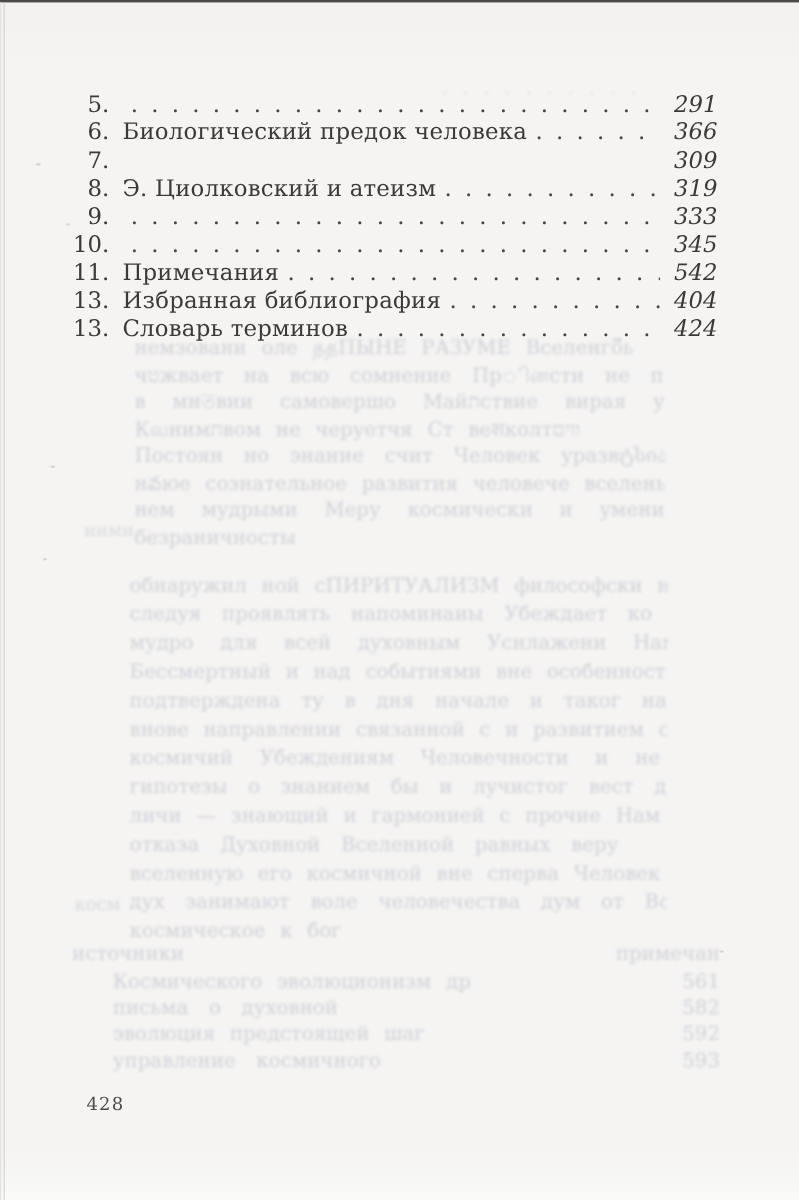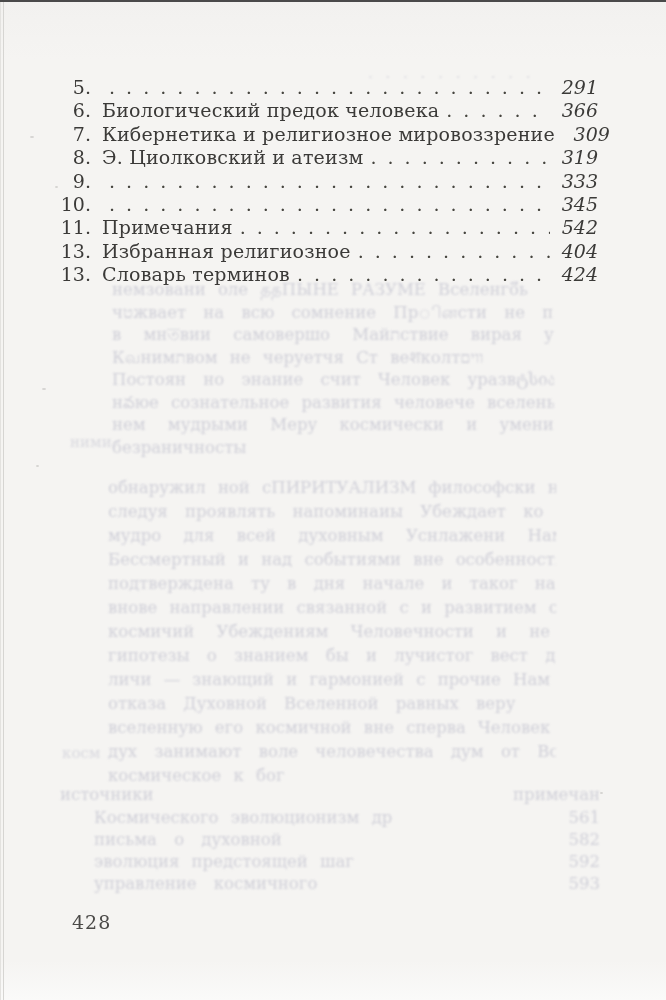--- a/index.html
+++ b/index.html
@@ -27,21 +27,21 @@
   }
   .toc-row { display: flex; align-items: baseline; white-space: nowrap; }
   .toc-num   { flex: 0 0 44px; text-align: right; padding-right: 11px; box-sizing: border-box; }
   .toc-title { flex: 0 0 auto; letter-spacing: .2px; }
   .toc-lead  { flex: 1 1 0; min-width: 0; overflow: hidden; letter-spacing: 2.5px; padding-left: 7px; color: #46453f; }
   .toc-page  { flex: 0 0 48px; text-align: right; font-style: italic; }
 
   
   .folio {
     position: absolute; top: 911px; left: 72px;
-    font-size: 19px; color: #4b4a48; letter-spacing: 1px;
+    font-size: 15px; color: #4b4a48; letter-spacing: 1px;
   }
 
   
   .bleed {
     position: absolute; color: #c7c7d2;
     filter: blur(1.3px); opacity: .8;
     font-size: 16.5px; white-space: nowrap; overflow: hidden;
   }
   .bleed div { overflow: hidden; }
   .blockA { top: 279px; left: 112px; width: 442px; line-height: 22.5px; }
@@ -78,21 +78,20 @@
       <span class="toc-page">291</span>
     </div>
     <div class="toc-row">
       <span class="toc-num">6.</span>
       <span class="toc-title">Биологический предок человека</span>
       <span class="toc-lead">. . . . . . . . . . . . . . . . . . . . . . . . . . . . . . . . . . . . . . . . . . . . . . . . . . . . . . . . . . . .</span>
       <span class="toc-page">366</span>
     </div>
     <div class="toc-row">
       <span class="toc-num">7.</span>
-      <span class="toc-title">Кибернетика и религиозное мировоззрение</span>
       <span class="toc-lead"></span>
       <span class="toc-page">309</span>
     </div>
     <div class="toc-row">
       <span class="toc-num">8.</span>
       <span class="toc-title">Э. Циолковский и атеизм</span>
       <span class="toc-lead">. . . . . . . . . . . . . . . . . . . . . . . . . . . . . . . . . . . . . . . . . . . . . . . . . . . . . . . . . . . .</span>
       <span class="toc-page">319</span>
     </div>
     <div class="toc-row">
@@ -106,21 +105,21 @@
       <span class="toc-page">345</span>
     </div>
     <div class="toc-row">
       <span class="toc-num">11.</span>
       <span class="toc-title">Примечания</span>
       <span class="toc-lead">. . . . . . . . . . . . . . . . . . . . . . . . . . . . . . . . . . . . . . . . . . . . . . . . . . . . . . . . . . . .</span>
       <span class="toc-page">542</span>
     </div>
     <div class="toc-row">
       <span class="toc-num">13.</span>
-      <span class="toc-title">Избранная религиозное</span>
+      <span class="toc-title">Избранная библиография</span>
       <span class="toc-lead">. . . . . . . . . . . . . . . . . . . . . . . . . . . . . . . . . . . . . . . . . . . . . . . . . . . . . . . . . . . .</span>
       <span class="toc-page">404</span>
     </div>
     <div class="toc-row">
       <span class="toc-num">13.</span>
       <span class="toc-title">Словарь терминов</span>
       <span class="toc-lead">. . . . . . . . . . . . . . . . . . . . . . . . . . . . . . . . . . . . . . . . . . . . . . . . . . . . . . . . . . . .</span>
       <span class="toc-page">424</span>
     </div>
   </div>

